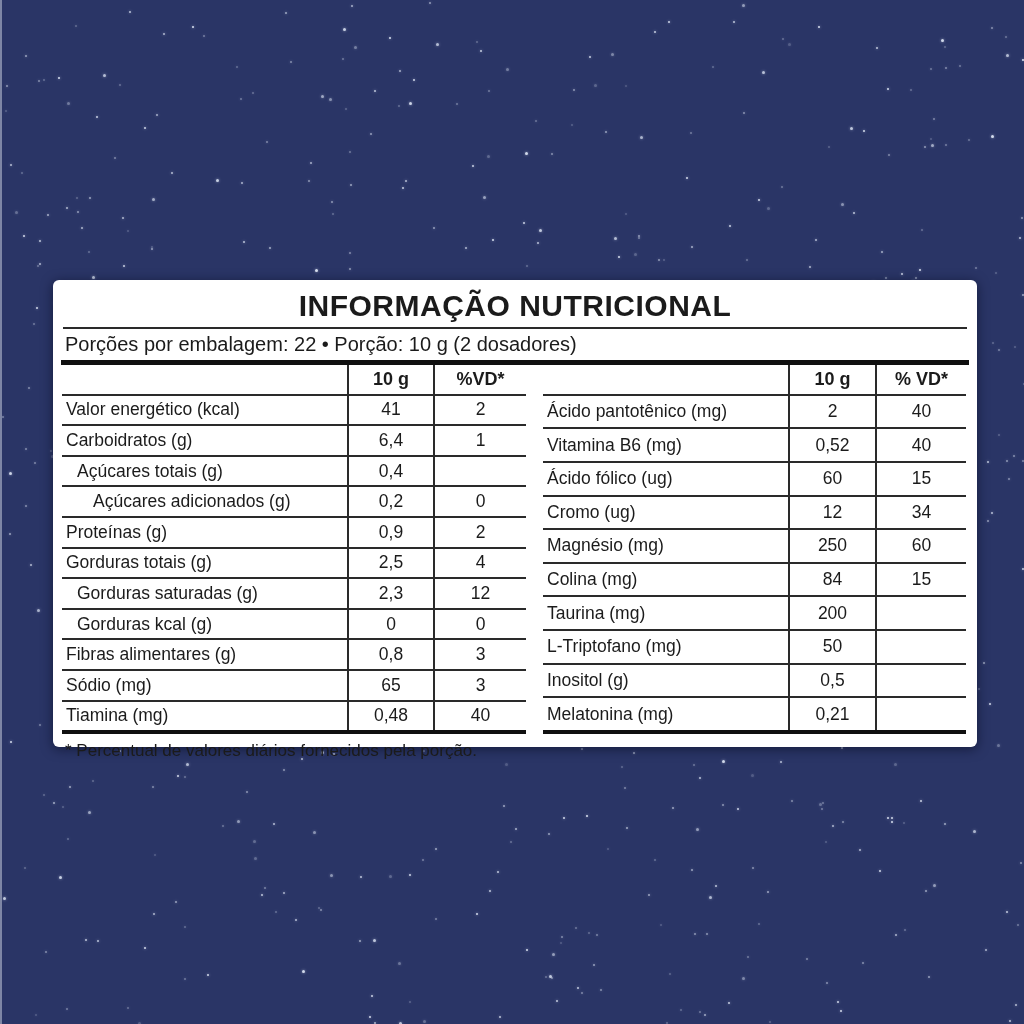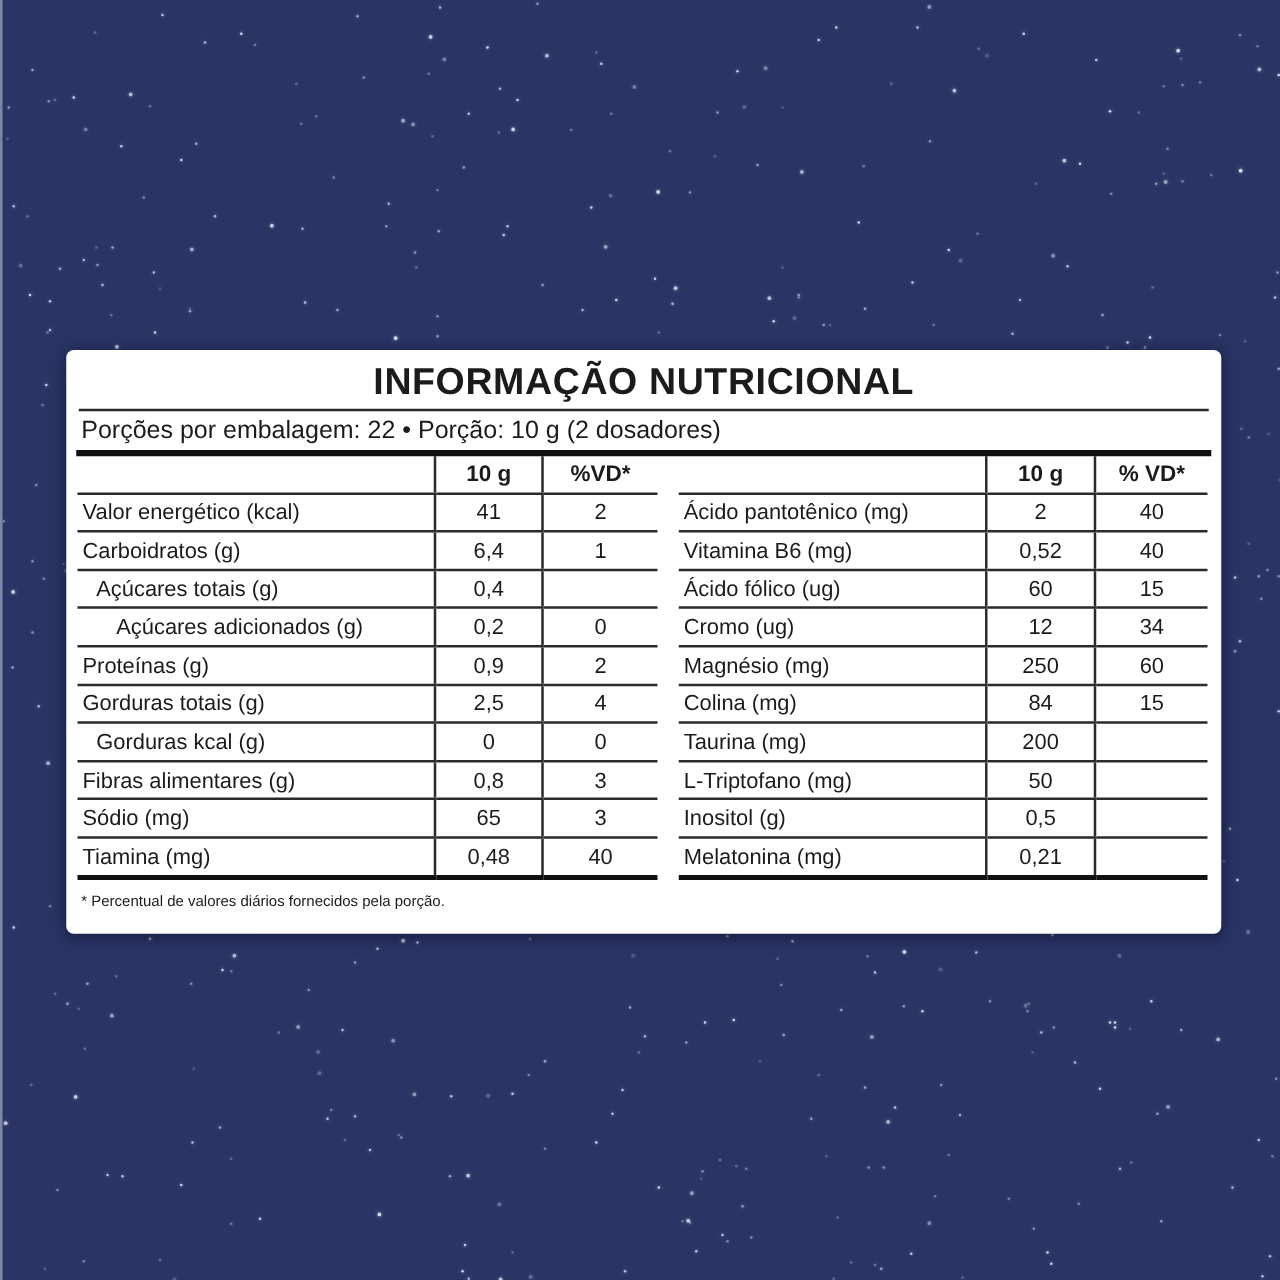--- a/index.html
+++ b/index.html
@@ -39,21 +39,21 @@
   .nt th,.nt td{
     height:28.6px;padding:0;border-bottom:2px solid #2a2a2a;
     white-space:nowrap;overflow:hidden;
   }
   .nt th{font-size:18px;font-weight:bold}
   .nt .lbl{text-align:left;padding-left:4px}
   .nt .lbl.ind1{padding-left:15px}
   .nt .lbl.ind2{padding-left:31px}
   .nt .val{text-align:center;border-left:2px solid #2a2a2a}
   .nt tr.last th,.nt tr.last td{border-bottom:4px solid #101010}
-  .footnote{margin:7px 0 0;padding-left:12px;font-size:12px;line-height:20px}
+  .footnote{margin:7px 0 0;padding-left:12px;font-size:17px;line-height:20px}
 </style>
 </head>
 <body>
 
 <div class="starfield">
     <i style="left:499px;top:1016px;width:2px;height:2px;opacity:0.80"></i>
     <i style="left:315px;top:269px;width:3px;height:3px;opacity:0.96"></i>
     <i style="left:556px;top:1000px;width:2px;height:2px;opacity:0.83"></i>
     <i style="left:660px;top:924px;width:2px;height:2px;opacity:0.24"></i>
     <i style="left:803px;top:335px;width:2px;height:2px;opacity:0.34"></i>
@@ -741,20 +741,25 @@
           <td class="lbl">Proteínas (g)</td>
           <td class="val">0,9</td>
           <td class="val">2</td>
         </tr>
         <tr>
           <td class="lbl">Gorduras totais (g)</td>
           <td class="val">2,5</td>
           <td class="val">4</td>
         </tr>
         <tr>
+          <td class="lbl ind1">Gorduras saturadas (g)</td>
+          <td class="val">2,3</td>
+          <td class="val">12</td>
+        </tr>
+        <tr>
           <td class="lbl ind1">Gorduras kcal (g)</td>
           <td class="val">0</td>
           <td class="val">0</td>
         </tr>
         <tr>
           <td class="lbl">Fibras alimentares (g)</td>
           <td class="val">0,8</td>
           <td class="val">3</td>
         </tr>
         <tr>

